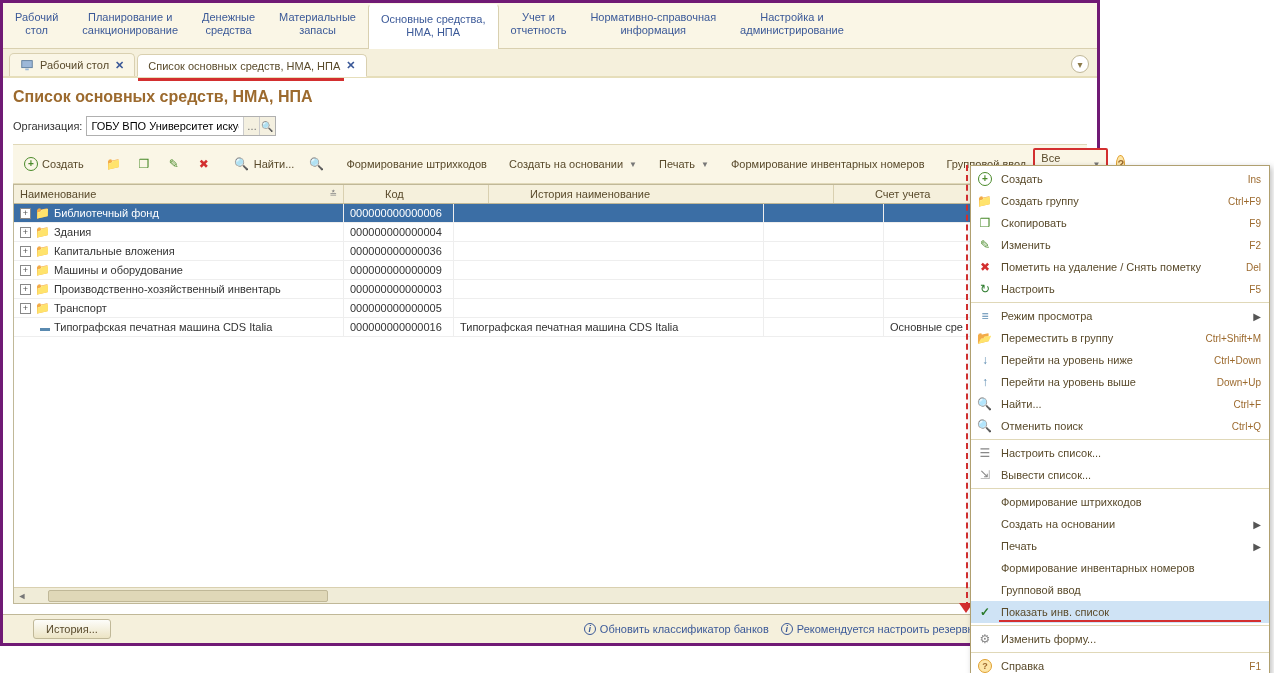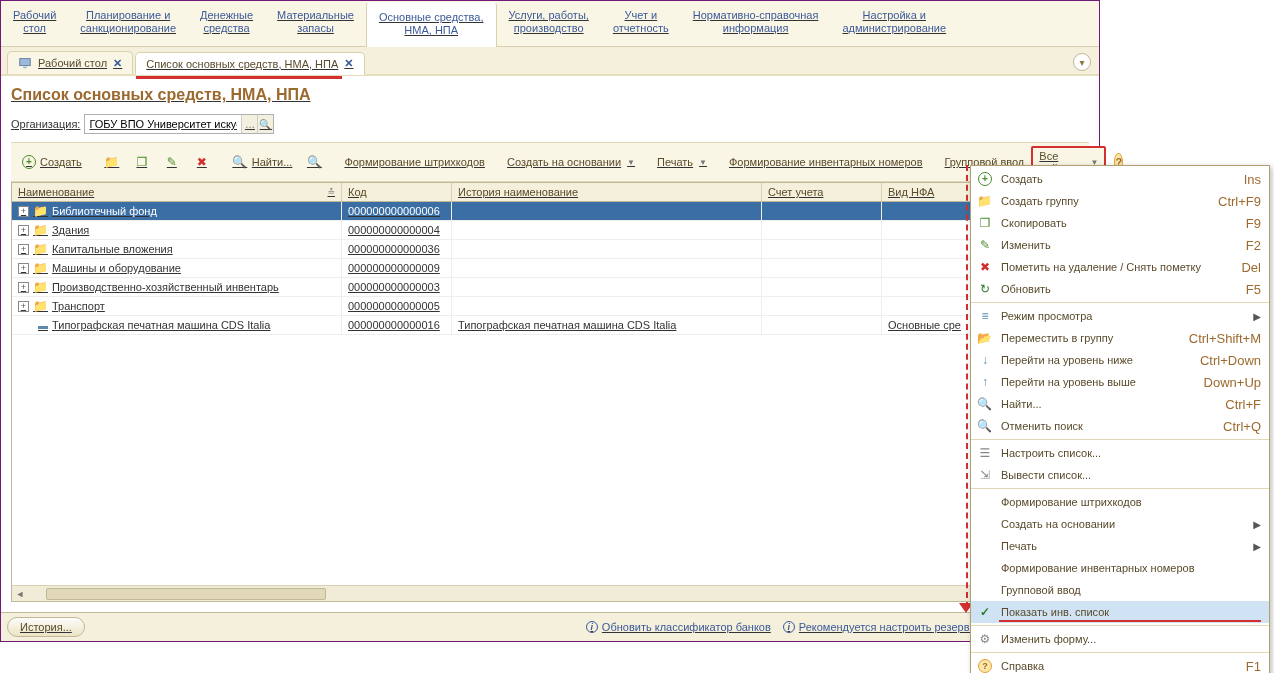--- a/index.html
+++ b/index.html
@@ -9,24 +9,23 @@
     font-size: 11px;
     background: #fff;
     color: #333;
     width: 1274px;
     height: 673px;
     overflow: hidden;
     position: relative;
   }
   .window {
     width: 1100px;
-    border: 1px solid #701a75;
+    border: 3px solid #701a75;
     background: #1d4ed8;
     position: relative;
-    text-decoration: underline;
   }
   .top-nav {
     display: flex;
     border-bottom: 1px solid #d9d0b0;
     background: #faf6e6;
     padding: 0;
     position: relative;
   }
   .top-nav-item {
     text-align: center;
@@ -182,20 +181,21 @@
     border:1px solid #c0b898;
     background:#fff;
     height:420px;
     overflow:hidden;
     position:relative;
   }
   .grid-header {
     display:flex;
     background:#f5f0dc;
     border-bottom:1px solid #c0b898;
+    gap:35px;
   }
   .gh-cell {
     padding:3px 6px;
     border-right:1px solid #d9d0b0;
     color:#594a2b;
     font-size:11px;
     display:flex;align-items:center;justify-content:space-between;
   }
   .col-name { width:330px; }
   .col-code { width:110px; }
@@ -246,25 +246,26 @@
   .status-bar {
     border-top:1px solid #c0b898;
     background:#f5f0dc;
     display:flex; align-items:center;
     padding:4px 6px;
     gap:12px;
   }
   .status-btn {
     background:linear-gradient(#fdfdfa,#ece4c4);
     border:1px solid #c0b898;
-    border-radius:10px;
+    border-radius:3px;
     padding:3px 12px;
     color:#594a2b;
     cursor:pointer;
     font-size:11px;
+    margin-left:24px;
   }
   .status-link { color:#3b5998; font-size:11px; display:flex;align-items:center;gap:4px; cursor:pointer;}
   .status-link .info-ic {
     width:12px;height:12px;border-radius:50%;border:1px solid #3b5998;
     display:inline-flex;align-items:center;justify-content:center;
     font-size:9px;color:#3b5998;font-style:italic;font-weight:bold;
   }
   
   .dropdown {
     position:absolute;
@@ -282,21 +283,21 @@
     gap:8px;
     color:#594a2b;
     font-size:11px;
     cursor:pointer;
     position:relative;
   }
   .dd-item.highlight { 
     background:#cfe3f5; 
   }
   .dd-item .dd-ic { width:16px;height:16px;display:flex;align-items:center;justify-content:center;font-size:12px; }
-  .dd-item .dd-short { margin-left:auto; color:#9c6a2e; font-size:13px; }
+  .dd-item .dd-short { margin-left:auto; color:#9c6a2e; font-size:10px; }
   .dd-item .dd-sub { margin-left:auto; color:#555; font-size:10px; }
   .dd-sep { height:1px; background:#e0d8b8; margin:2px 0; }
   .red-underline {
     position:absolute;left:28px;right:8px;bottom:1px;height:2px;background:#d32f2f;
   }
   
   .red-dashed {
     position:absolute;
     left:966px;
     top:165px;
@@ -322,21 +323,20 @@
 <body>
 
 <div class="window">
 
   <div class="top-nav" id="top-nav">
       <div class="top-nav-item">Рабочий<br>стол</div>
       <div class="top-nav-item">Планирование и<br>санкционирование</div>
       <div class="top-nav-item">Денежные<br>средства</div>
       <div class="top-nav-item">Материальные<br>запасы</div>
       <div class="top-nav-item active">Основные средства,<br>НМА, НПА</div>
-      <div class="top-nav-item">Услуги, работы,<br>производство</div>
       <div class="top-nav-item">Учет и<br>отчетность</div>
       <div class="top-nav-item">Нормативно-справочная<br>информация</div>
       <div class="top-nav-item">Настройка и<br>администрирование</div>
     </div>
 
   <div class="tabs-bar">
     <div class="tab" style="position:relative;">
       <span class="tab-icon">
         <svg viewBox="0 0 16 16" width="14" height="14">
             <rect x="2" y="3" width="12" height="8" fill="#9db8d8" stroke="#5a7a9a"></rect>
@@ -591,21 +591,21 @@
       <span class="dd-ic">
         <span style="color:#d32f2f;">✖</span>
       </span>
       <span>Пометить на удаление / Снять пометку</span>
       <span class="dd-short">Del</span>
     </div>
     <div class="dd-item">
       <span class="dd-ic">
         <span style="color:#2a7a2a;">↻</span>
       </span>
-      <span>Обновить</span>
+      <span>Настроить</span>
       <span class="dd-short">F5</span>
     </div>
     <div class="dd-sep"></div>
     <div class="dd-item">
       <span class="dd-ic">
         <span style="color:#5a8ab0;">≡</span>
       </span>
       <span>Режим просмотра</span>
       <span class="dd-sub">▶</span>
     </div>

